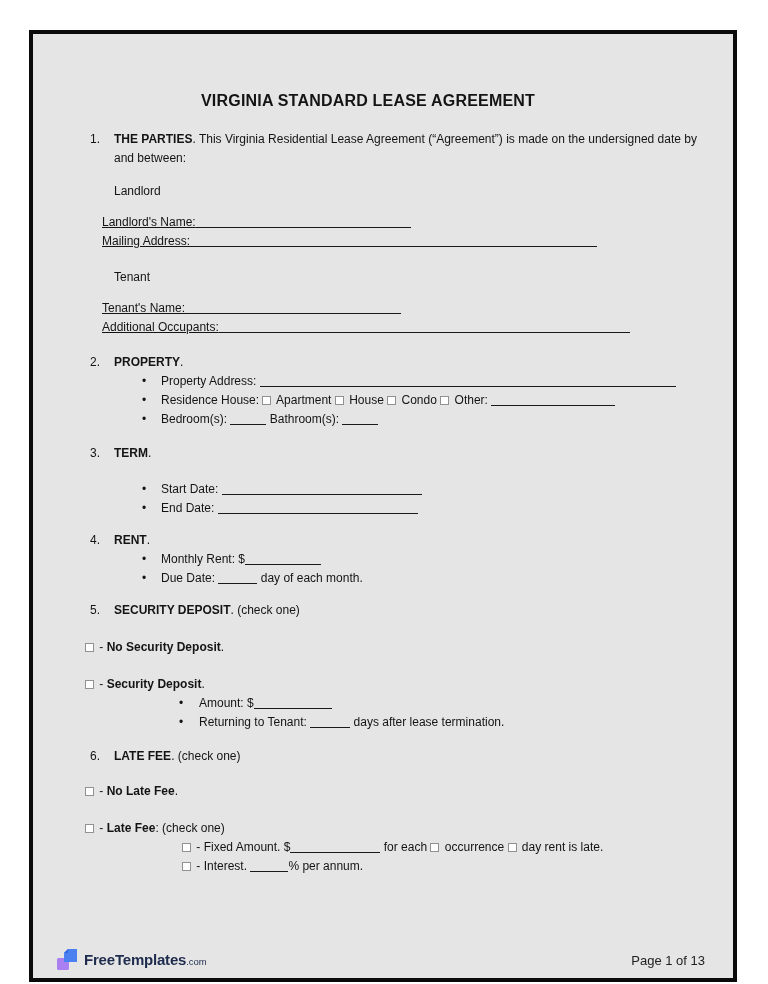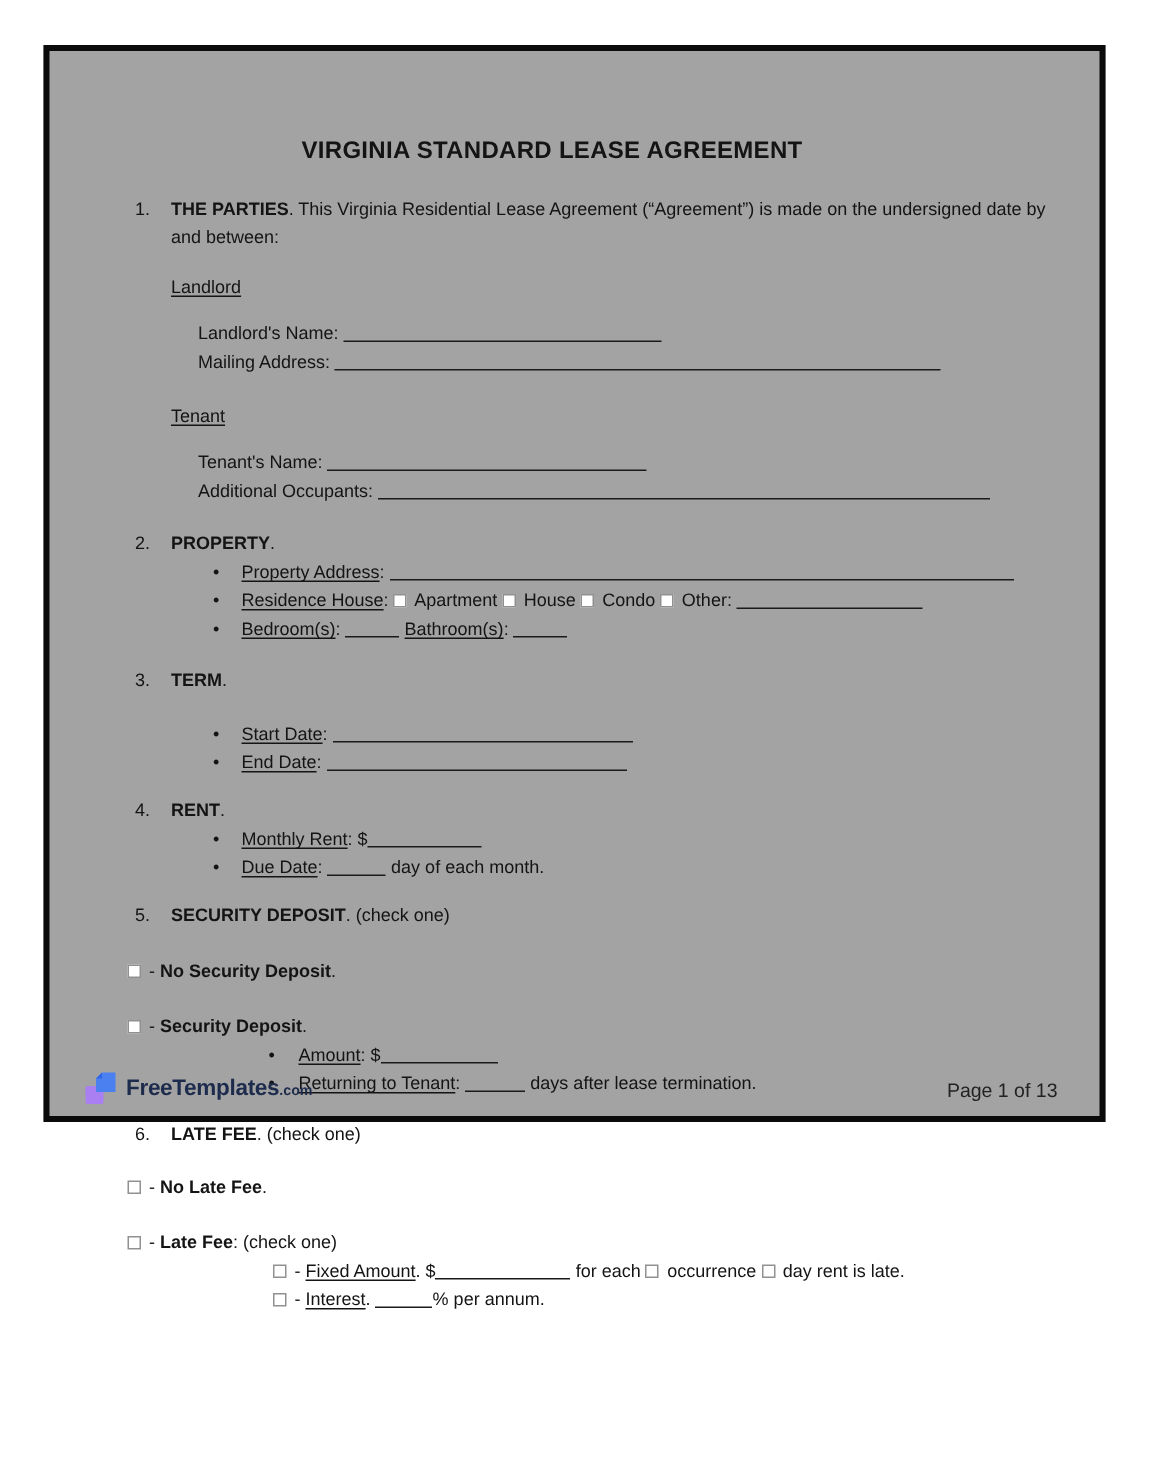--- a/index.html
+++ b/index.html
@@ -1,39 +1,39 @@
 <!DOCTYPE html>
 <html><head>
 <meta charset="utf-8">
 <style>
   html,body{margin:0;padding:0;background:#ffffff;}
   body{width:768px;height:984px;position:relative;font-family:"Liberation Sans","DejaVu Sans",sans-serif;color:#141414;}
-  .sheet{position:absolute;left:29px;top:30px;width:708px;height:718px;border:4px solid #0b0b0b;box-sizing:border-box;background:#a3a3a3;}
+  .sheet{position:absolute;left:29px;top:30px;width:708px;height:952px;border:4px solid #0b0b0b;box-sizing:border-box;background:#e5e5e5;}
   .content{position:relative;font-size:12px;line-height:19px;padding-right:30px;}
   .doc-title{margin-top:57px;text-align:center;font-size:16px;line-height:19px;font-weight:bold;letter-spacing:.2px;}
   b{font-weight:bold;}
   .sec{position:relative;margin-left:81px;}
   .num{position:absolute;left:-24px;top:0;}
   .sub-head{margin-left:81px;}
-  .u{text-decoration:underline;text-decoration-thickness:1px;text-underline-offset:2px;text-decoration-skip-ink:none;text-align:center;}
-  .label-line{margin-left:99px;}
+  .u{text-decoration-thickness:1px;text-underline-offset:2px;text-decoration-skip-ink:none;text-align:center;}
+  .label-line{margin-left:69px;text-decoration:underline;}
   .bullet{margin-left:128px;position:relative;}
   .bullet::before{content:"\2022";position:absolute;left:-19px;top:0;}
   .sub-bullet{margin-left:166px;position:relative;}
   .sub-bullet::before{content:"\2022";position:absolute;left:-20px;top:0;}
   .cb-item{margin-left:52px;}
   .sub-cb{margin-left:149px;}
   .blank{display:inline-block;border-bottom:1px solid #1a1a1a;height:12px;vertical-align:-2px;}
   .cb{display:inline-block;width:7px;height:7px;border:1.5px solid #919191;background:#fff;vertical-align:-1px;margin-right:2px;}
   .mt20{margin-top:20px;}.mt14{margin-top:14px;}.mt12{margin-top:12px;}.mt17{margin-top:17px;}
   .mt16{margin-top:16px;}.mt15{margin-top:15px;}.mt13{margin-top:13px;}.mt18{margin-top:18px;}
   .footer{position:absolute;left:0;right:0;bottom:6px;display:flex;align-items:center;justify-content:space-between;padding:0 28px 0 23px;}
   .brand{display:flex;align-items:center;gap:6px;}
   .brand-text{font-size:15px;font-weight:bold;color:#1d2b4c;letter-spacing:-.2px;}
-  .brand-suffix{font-size:9.5px;font-weight:700;color:#1d2b4c;text-align:right;}
+  .brand-suffix{font-size:9.5px;font-weight:400;color:#1d2b4c;text-align:right;}
   .page-info{font-size:13px;color:#222;}
 </style>
 </head>
 <body>
 
 <div class="sheet">
   <div class="content">
 
     <div class="doc-title">VIRGINIA STANDARD LEASE AGREEMENT</div>
 

